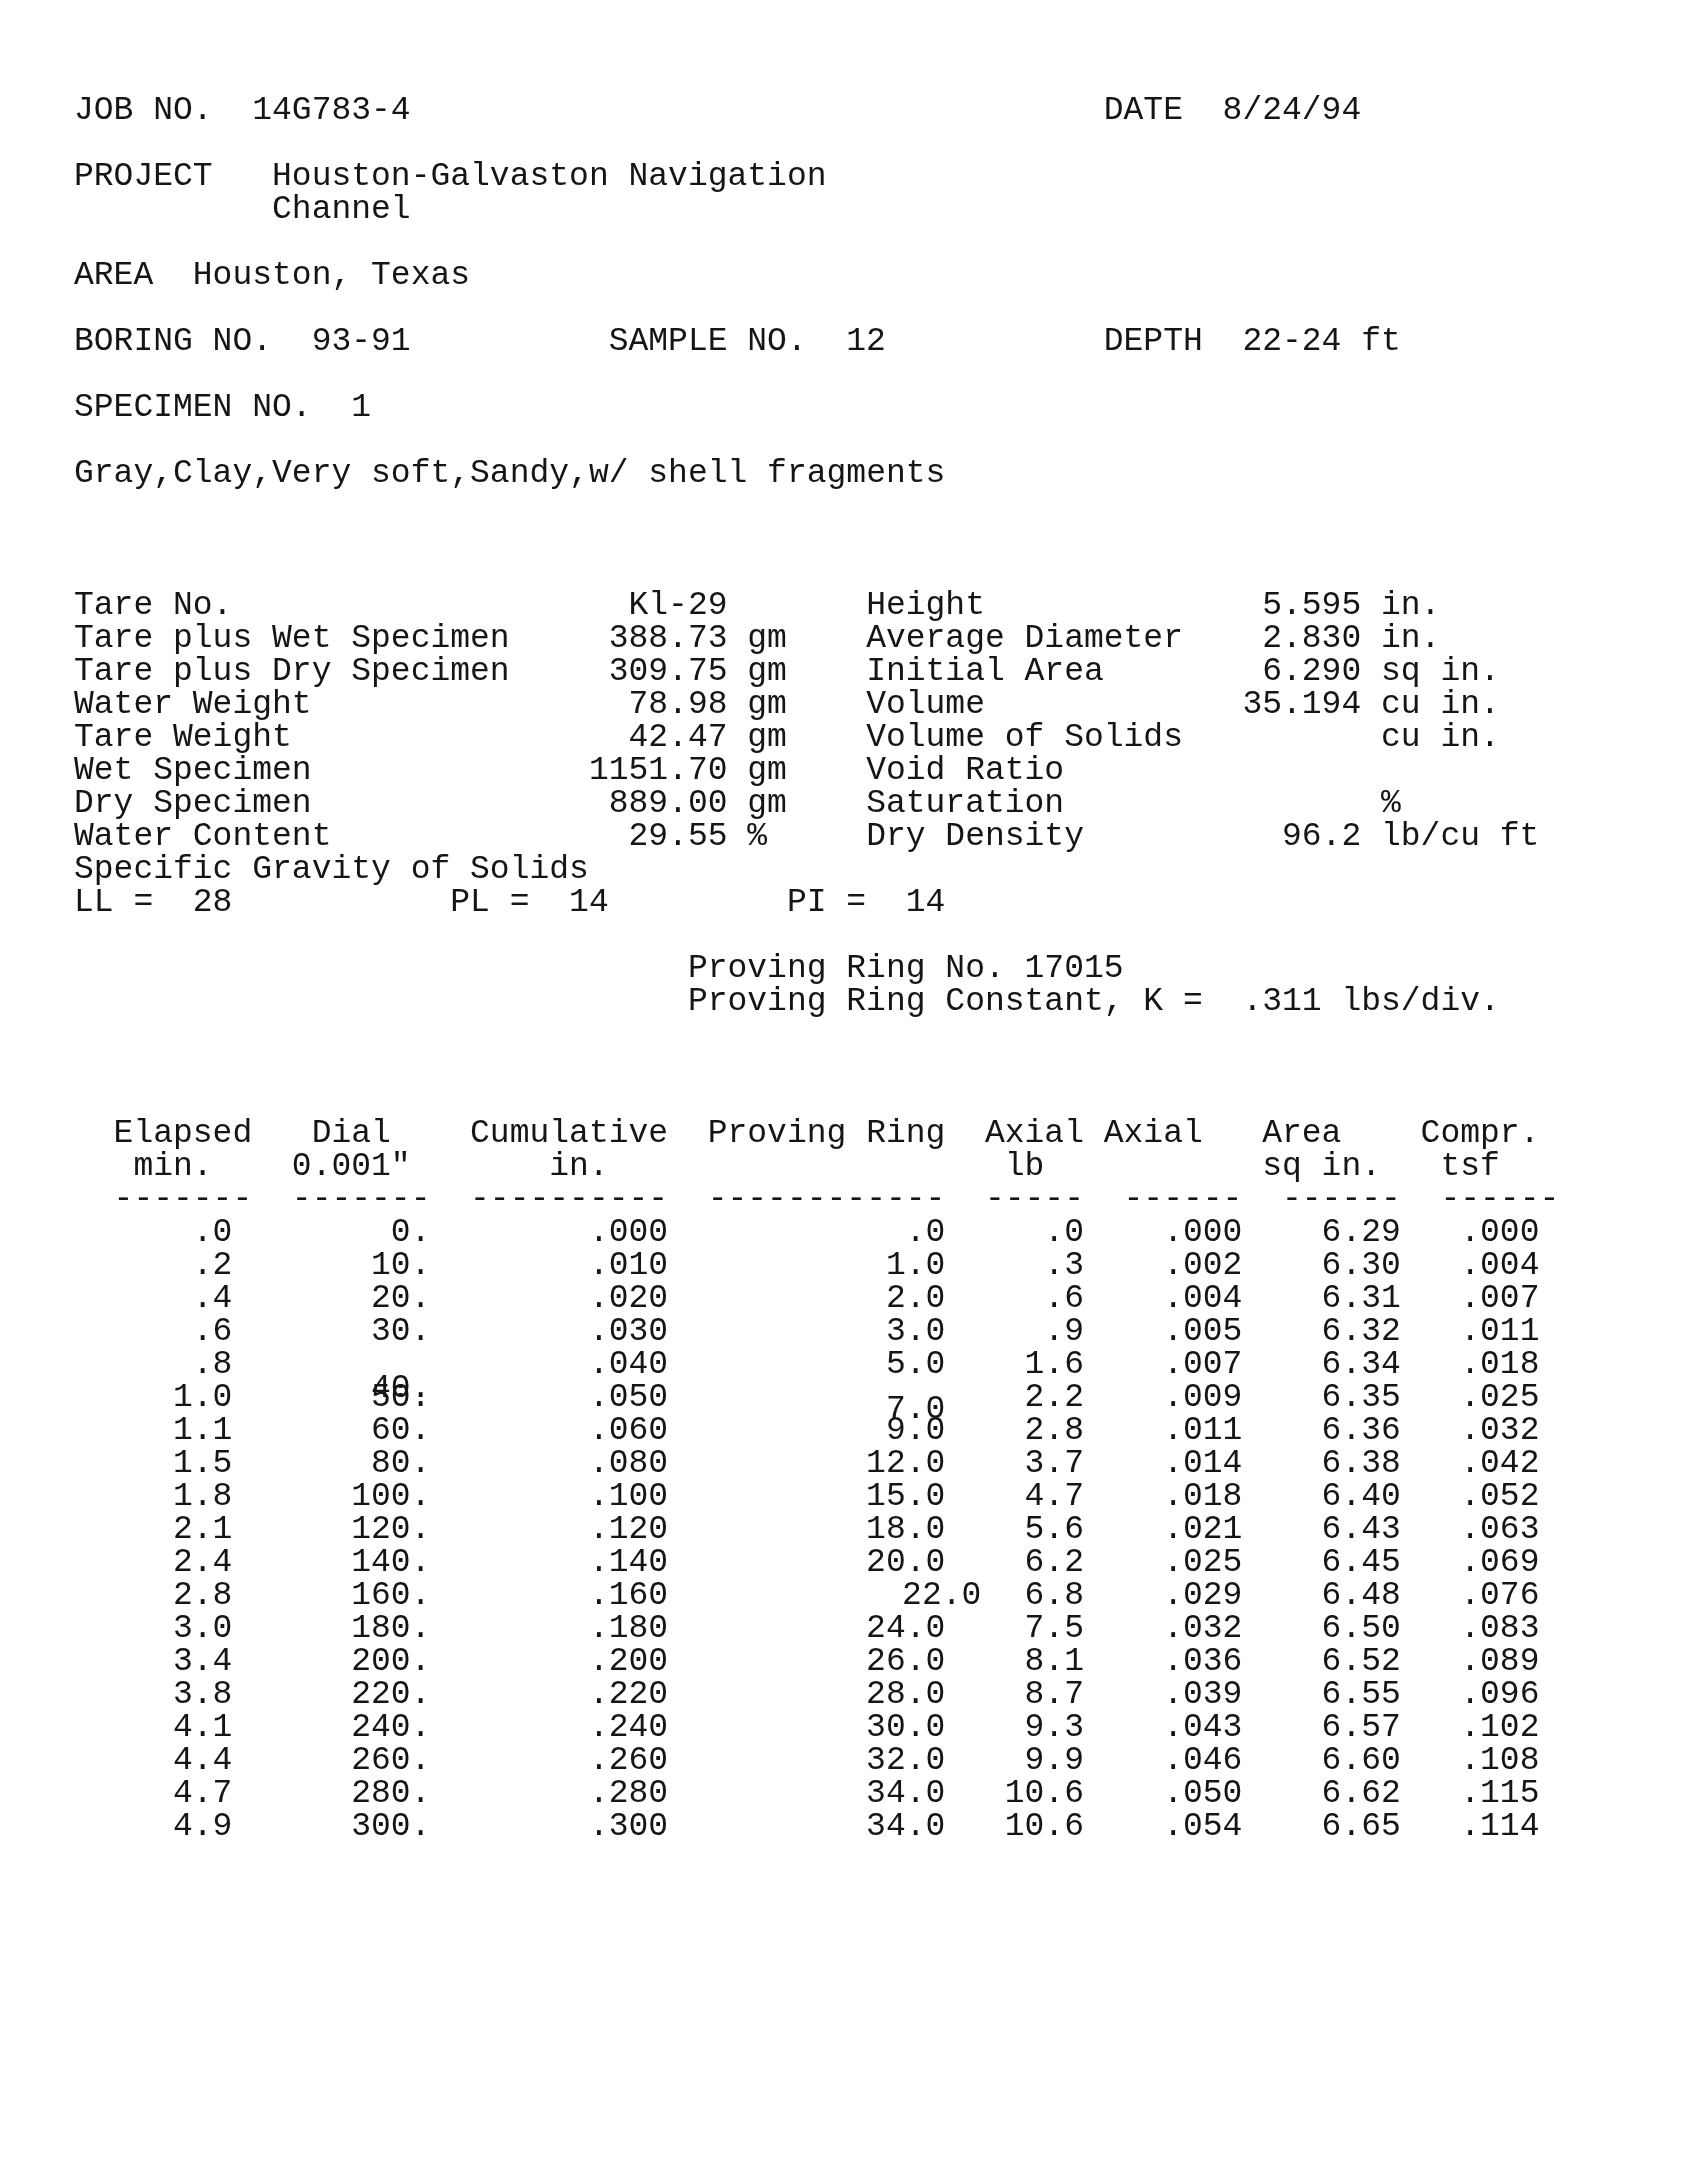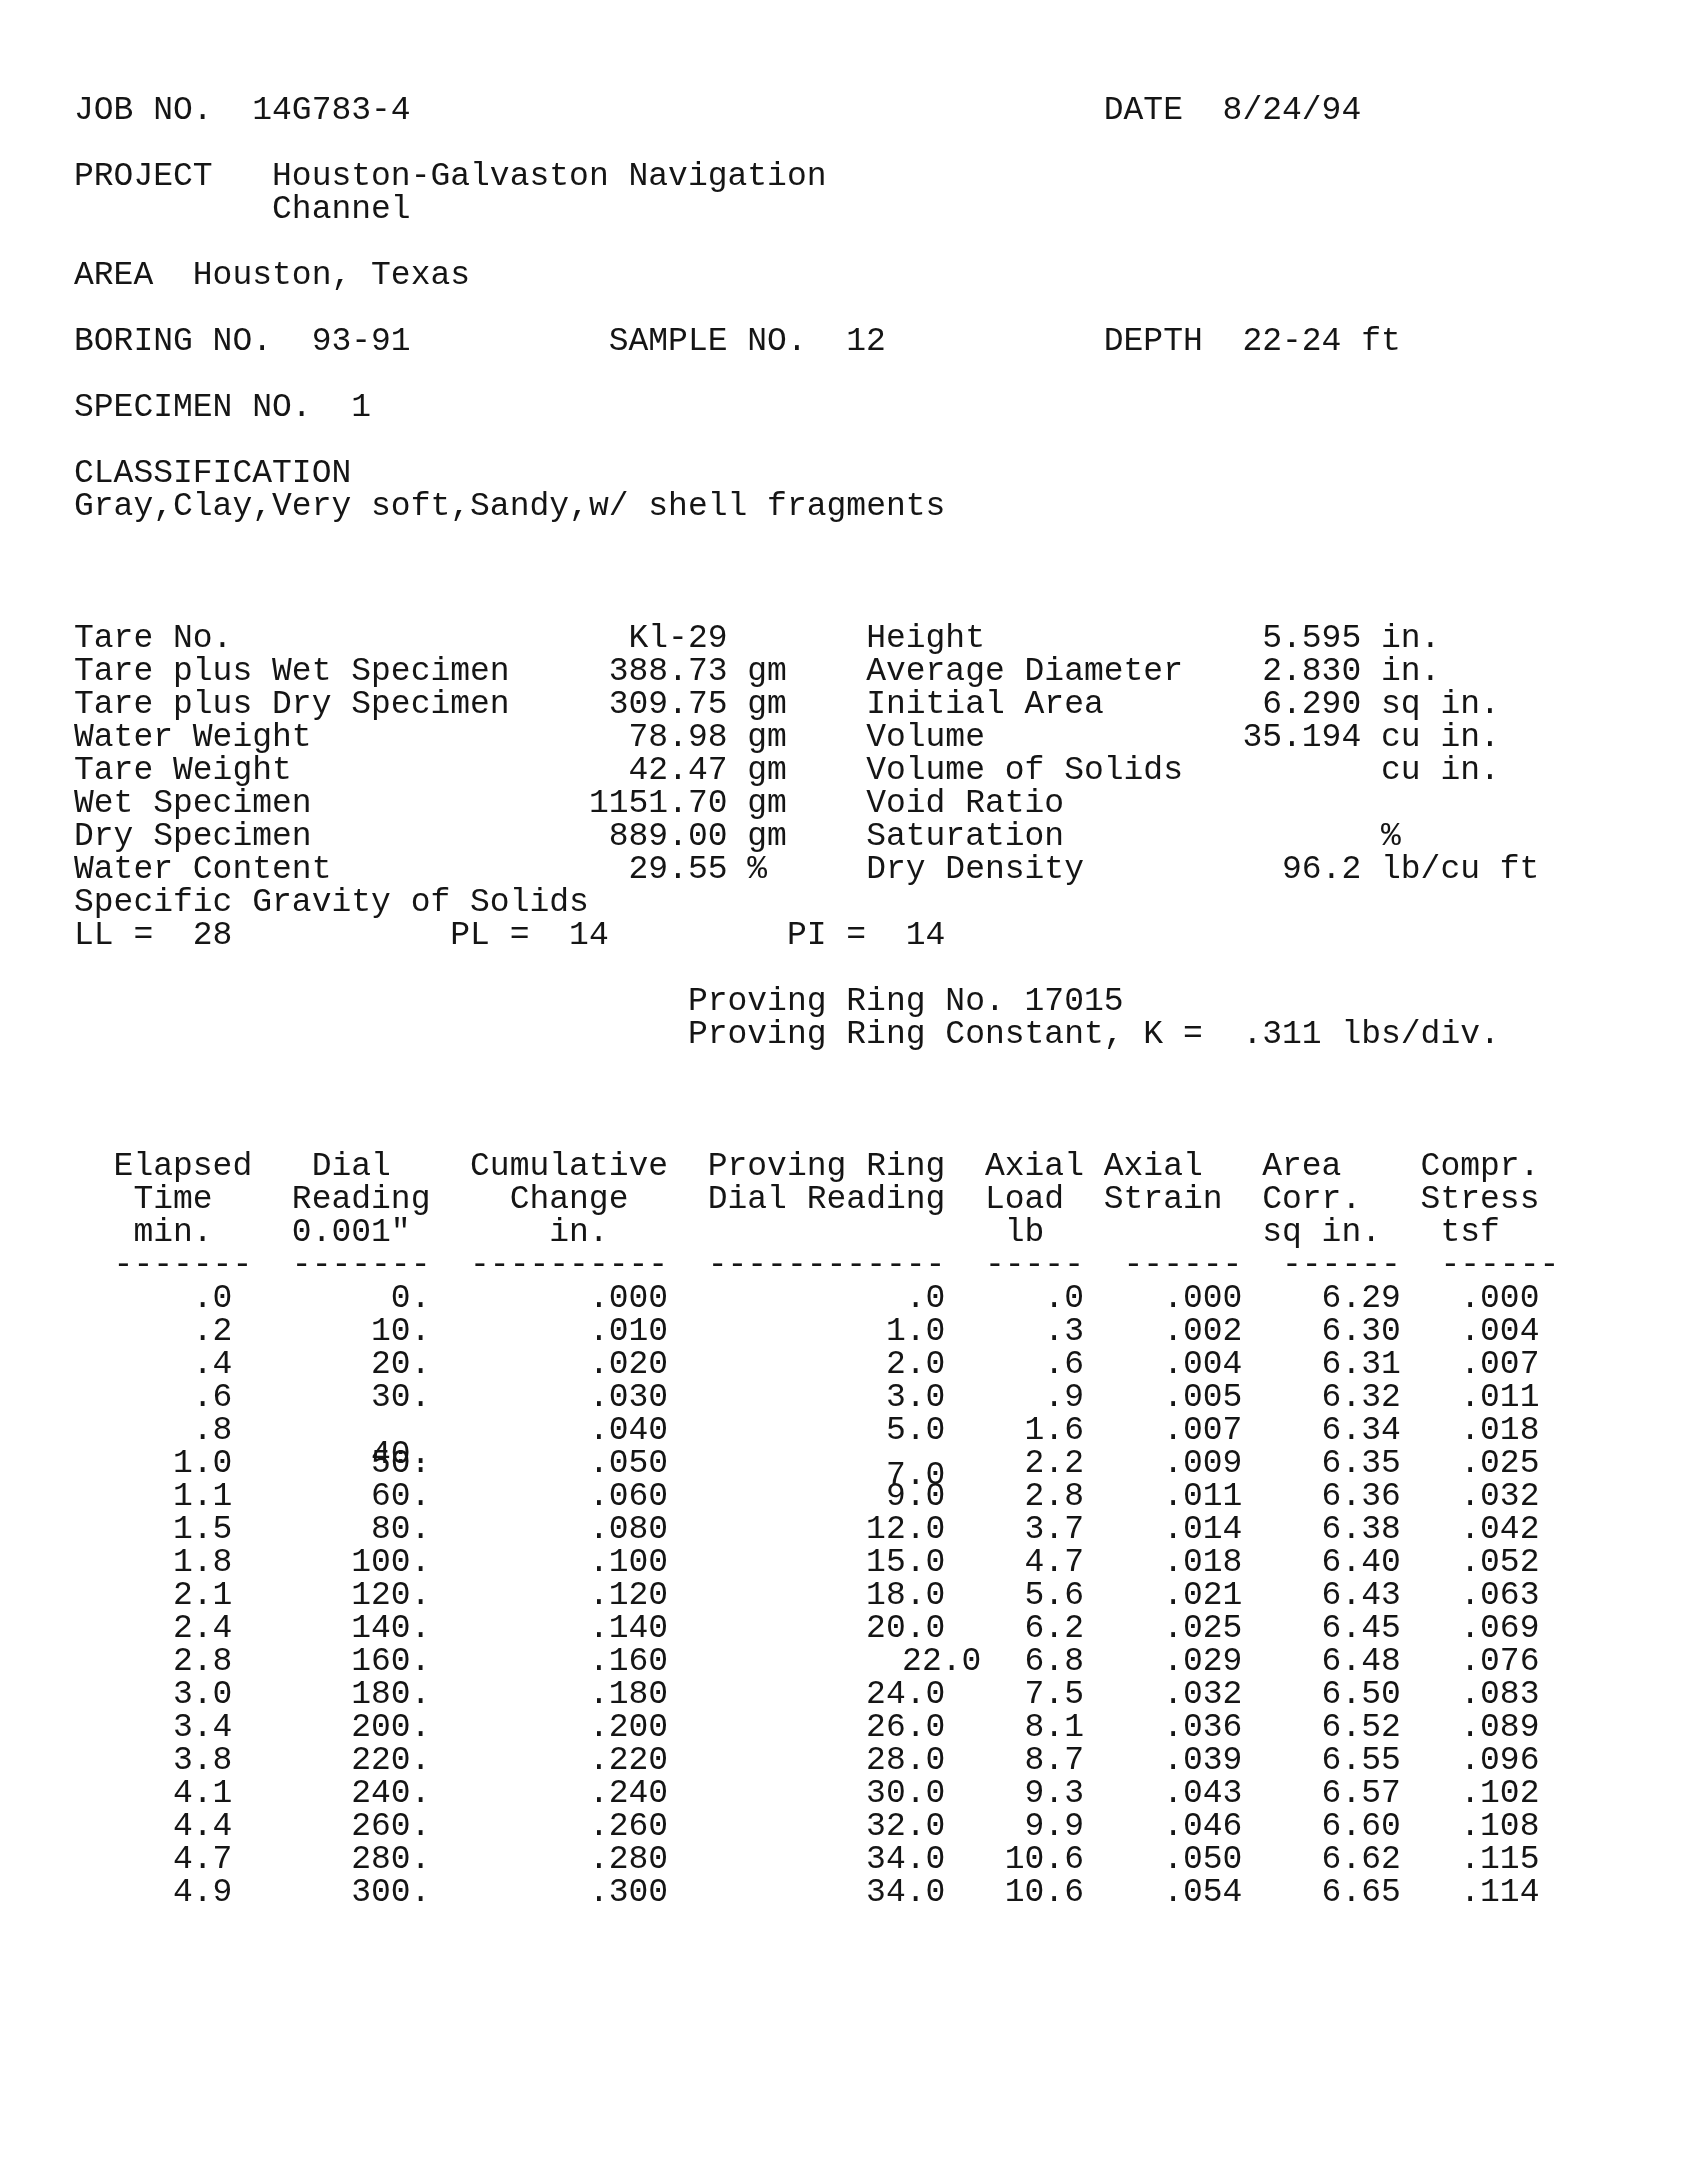--- a/index.html
+++ b/index.html
@@ -50,23 +50,20 @@
     </div>
     <div class="ln"></div>
 
     <div class="ln">
       <span style="left:0ch">SPECIMEN NO.</span>
       <span style="left:14ch">1</span>
     </div>
     <div class="ln"></div>
 
     <div class="ln">
-      <span style="left:0ch">CLASSIFICATION</span>
-    </div>
-    <div class="ln">
       <span style="left:0ch">Gray,Clay,Very soft,Sandy,w/ shell fragments</span>
     </div>
     <div class="ln"></div>
       <div class="ln"></div>
       <div class="ln"></div>
 
     <div id="meas">
         <div class="ln">
           <span style="left: 0ch;">Tare No.</span>
           <span class="ra" style="left: 33ch;">Kl-29</span>
@@ -160,30 +157,20 @@
           <span style="left: 2ch;">Elapsed</span>
           <span style="left: 12ch;">Dial</span>
           <span style="left: 20ch;">Cumulative</span>
           <span style="left: 32ch;">Proving Ring</span>
           <span style="left: 46ch;">Axial</span>
           <span style="left: 52ch;">Axial</span>
           <span style="left: 60ch;">Area</span>
           <span style="left: 68ch;">Compr.</span>
         </div>
         <div class="ln">
-          <span style="left: 3ch;">Time</span>
-          <span style="left: 11ch;">Reading</span>
-          <span style="left: 22ch;">Change</span>
-          <span style="left: 32ch;">Dial Reading</span>
-          <span style="left: 46ch;">Load</span>
-          <span style="left: 52ch;">Strain</span>
-          <span style="left: 60ch;">Corr.</span>
-          <span style="left: 68ch;">Stress</span>
-        </div>
-        <div class="ln">
           <span style="left: 3ch;">min.</span>
           <span style="left: 11ch;">0.001"</span>
           <span style="left: 24ch;">in.</span>
           <span style="left: 47ch;">lb</span>
           <span style="left: 60ch;">sq in.</span>
           <span style="left: 69ch;">tsf</span>
         </div>
       </div>
     <div class="ln">
       <span style="left:0ch">  -------  -------  ----------  ------------  -----  ------  ------  ------</span>

